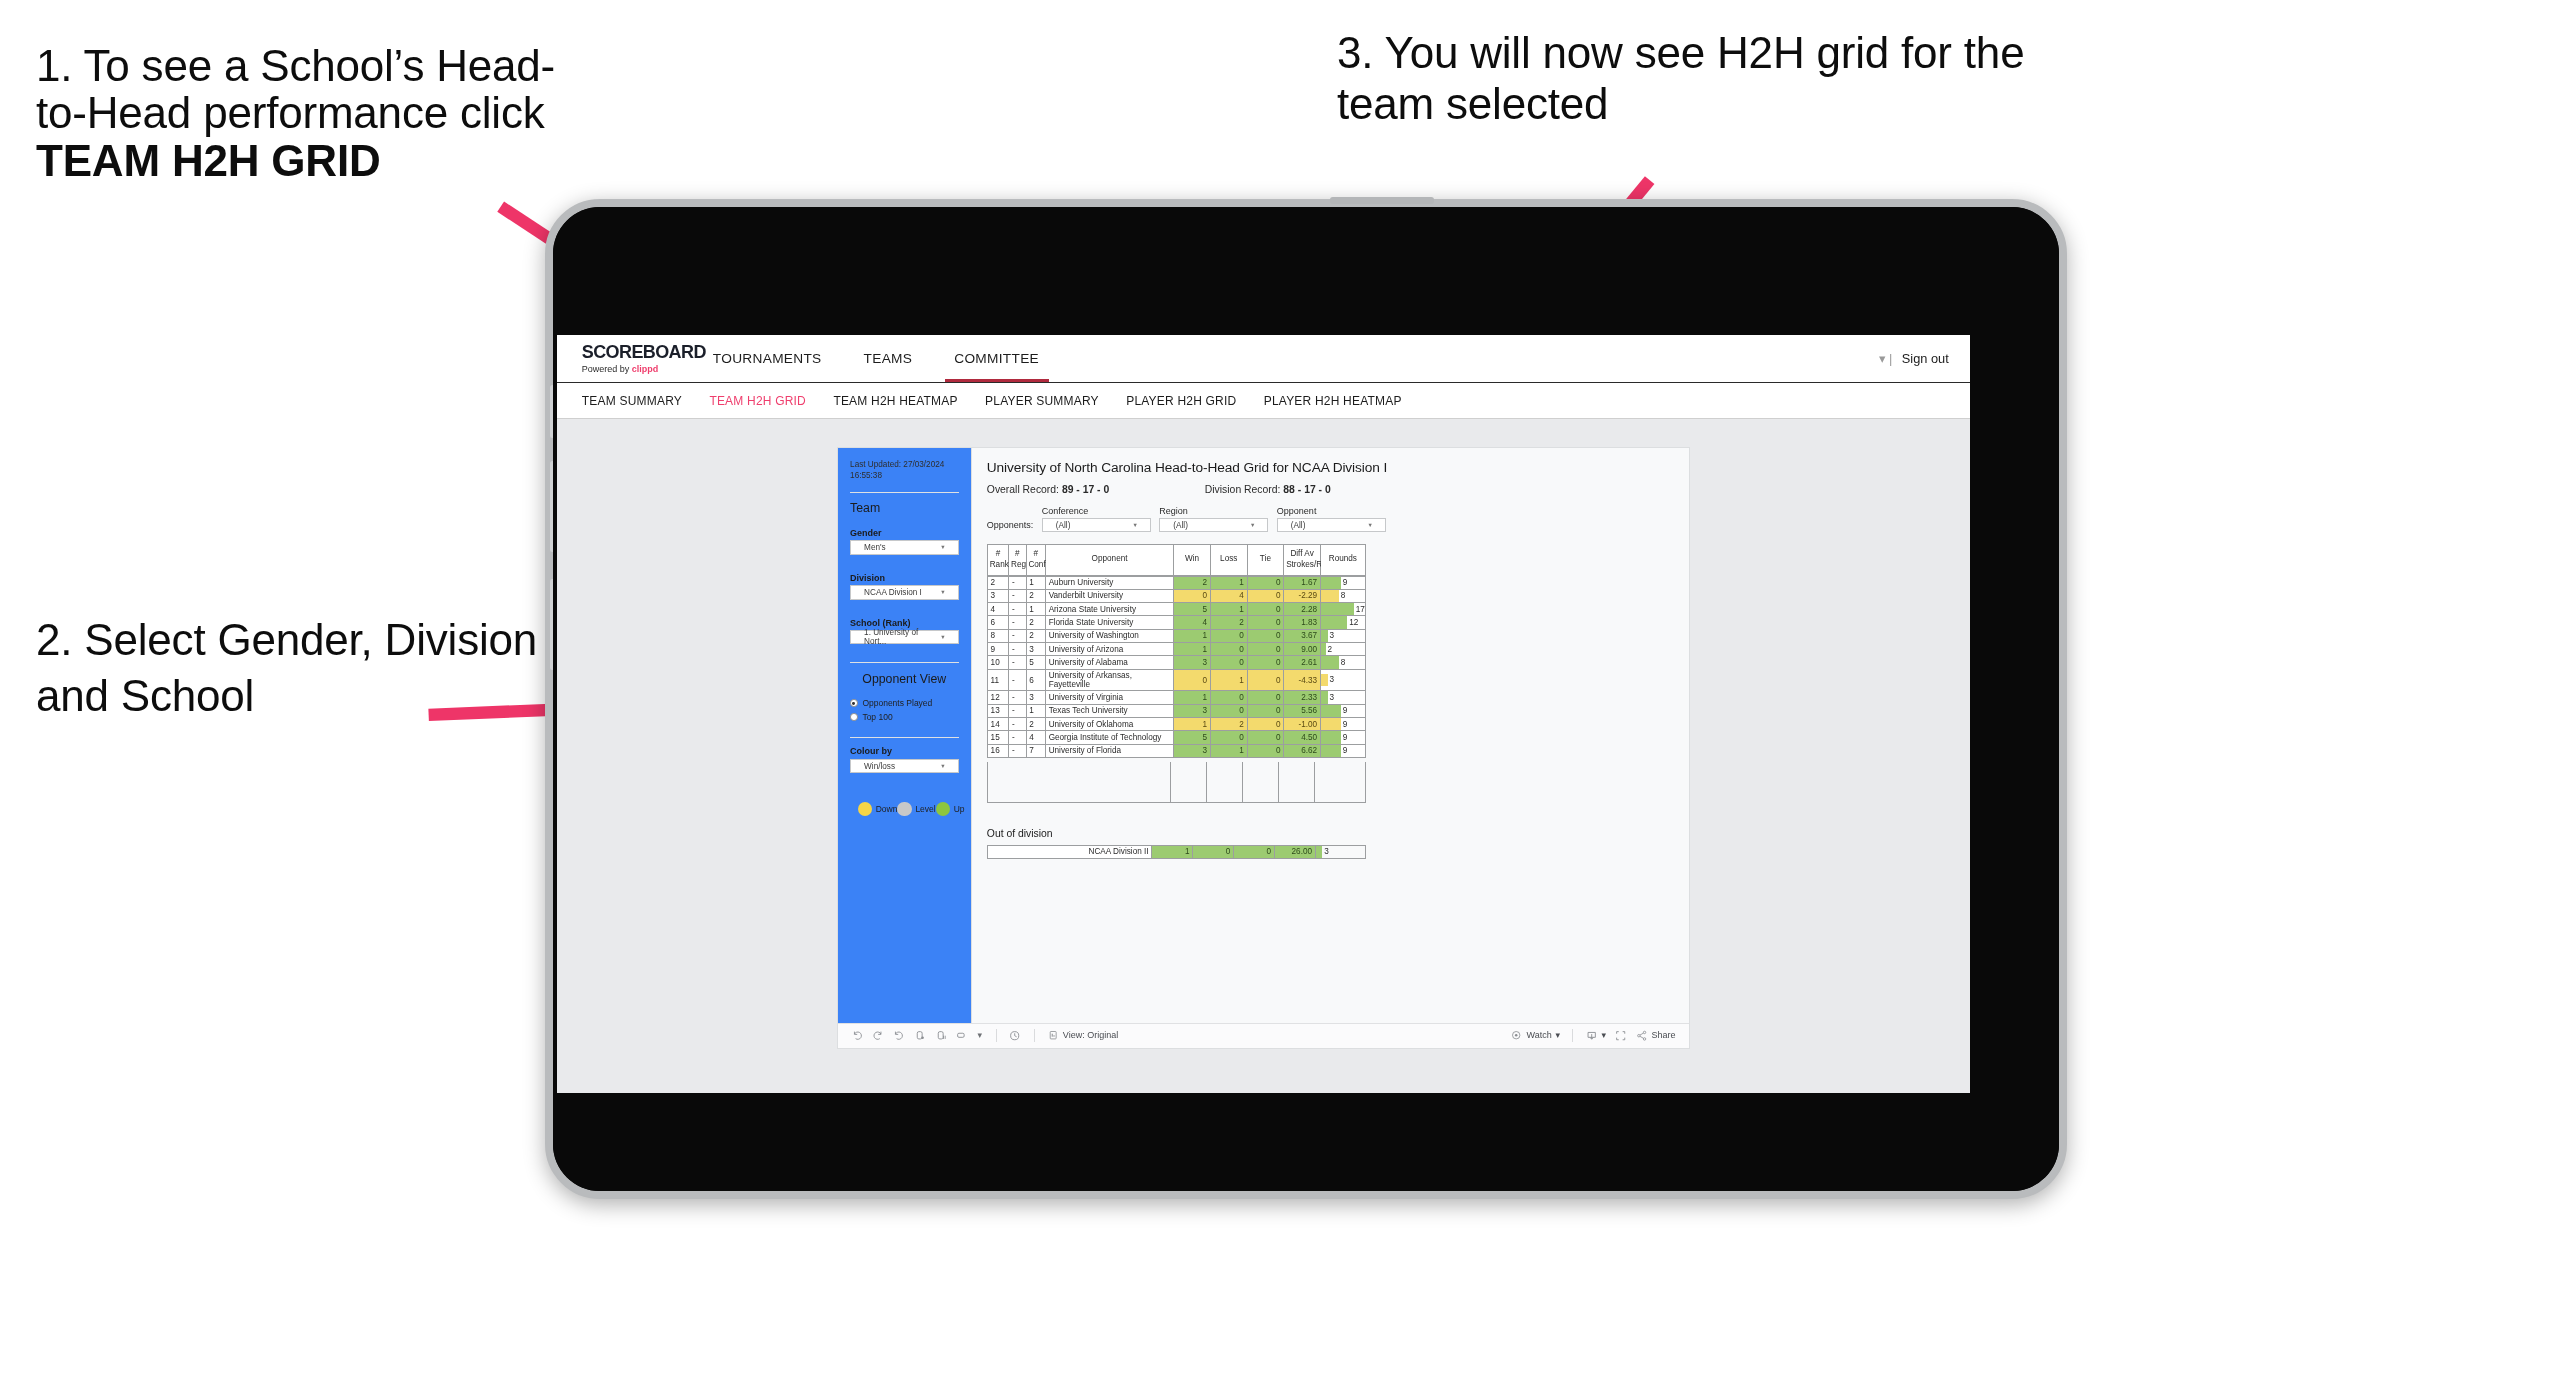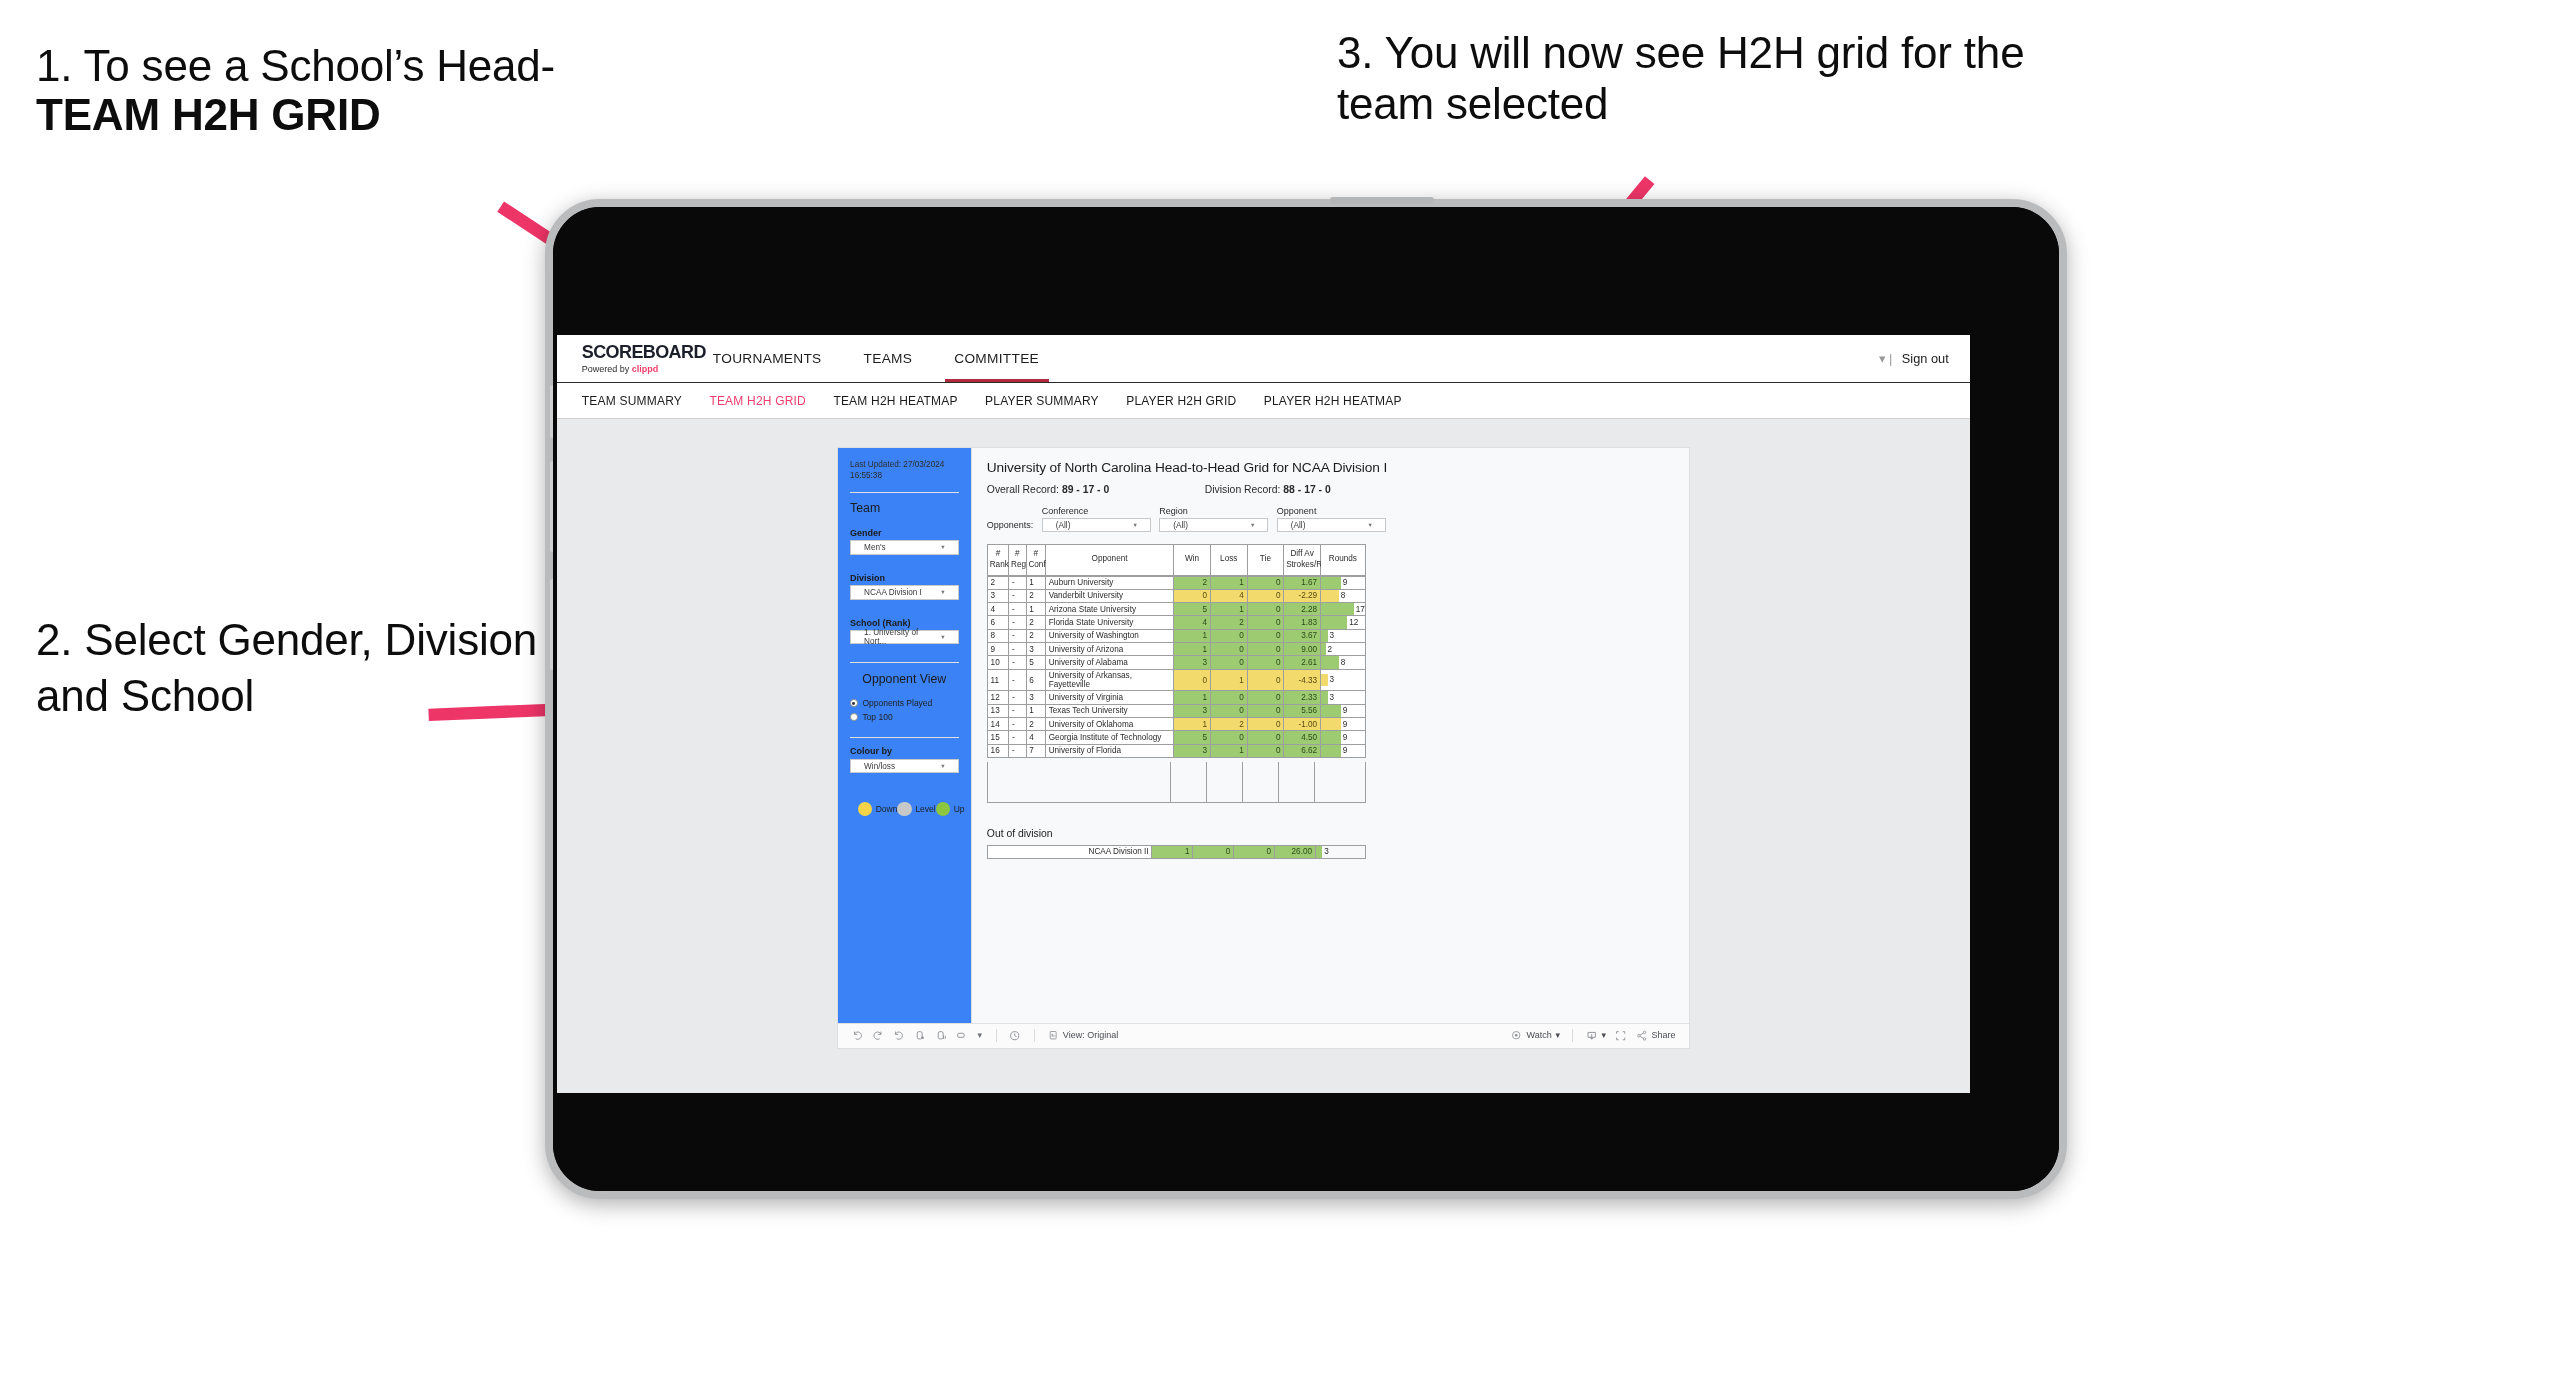--- a/index.html
+++ b/index.html
@@ -172,20 +172,21 @@
   #toolbar .divider { width:0.9px; height:12.3px; background:#dadbdd; margin: 0 3.8px; }
   #toolbar .txtbtn { display:flex; align-items:center; gap:3.8px; cursor:pointer; color:#4a4d52; }
   #toolbar .spacer { margin-left:auto; }
   #toolbar svg { display:block; }
 </style>
 </head>
 <body>
 
 <div class="annot" id="annot-1">
   <span>1. To see a School’s Head-</span><br>
+  <span>to-Head performance click</span>
   <span class="strong">TEAM H2H GRID</span>
 </div>
 
 <div class="annot" id="annot-2">2. Select Gender, Division and School</div>
 <div class="annot" id="annot-3">3. You will now see H2H grid for the team selected</div>
 
 <svg class="arrow-svg" viewBox="0 0 2717 1462">
   <defs>
     <marker id="ah" markerWidth="5" markerHeight="5" refX="2.2" refY="2.5" orient="auto">
       <path d="M0,0 L5,2.5 L0,5 Z" fill="#EE3568"></path>

